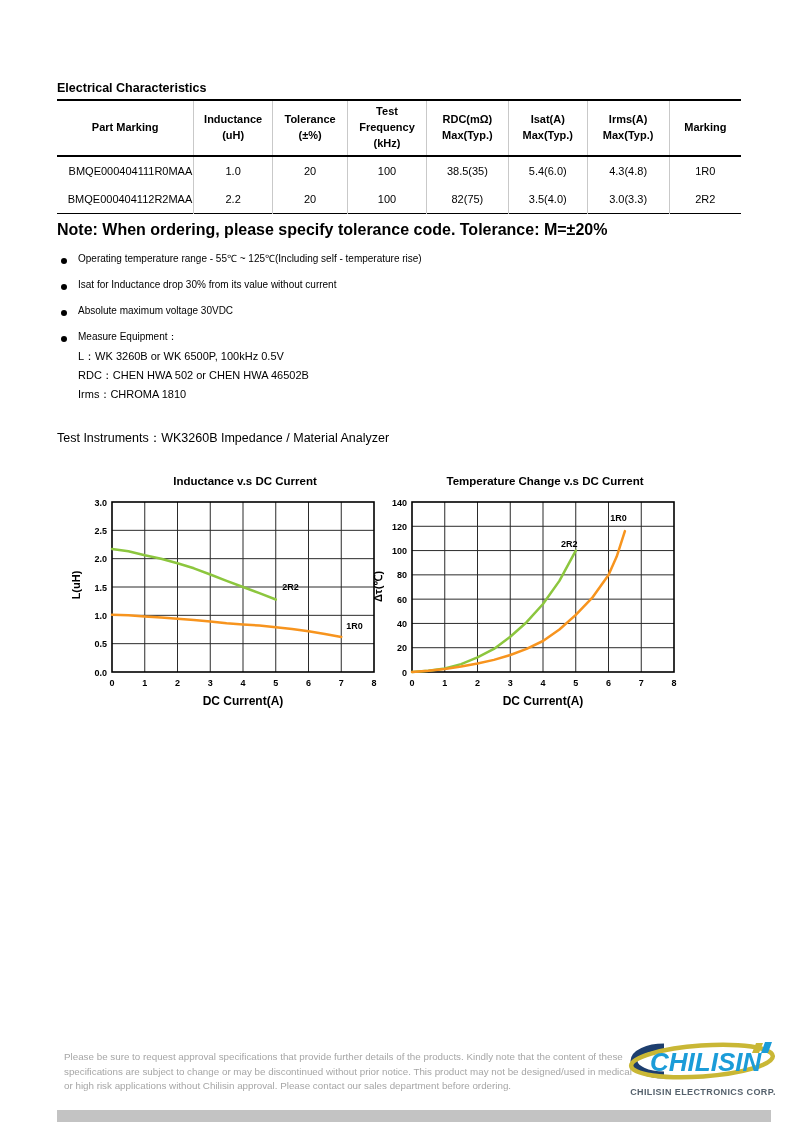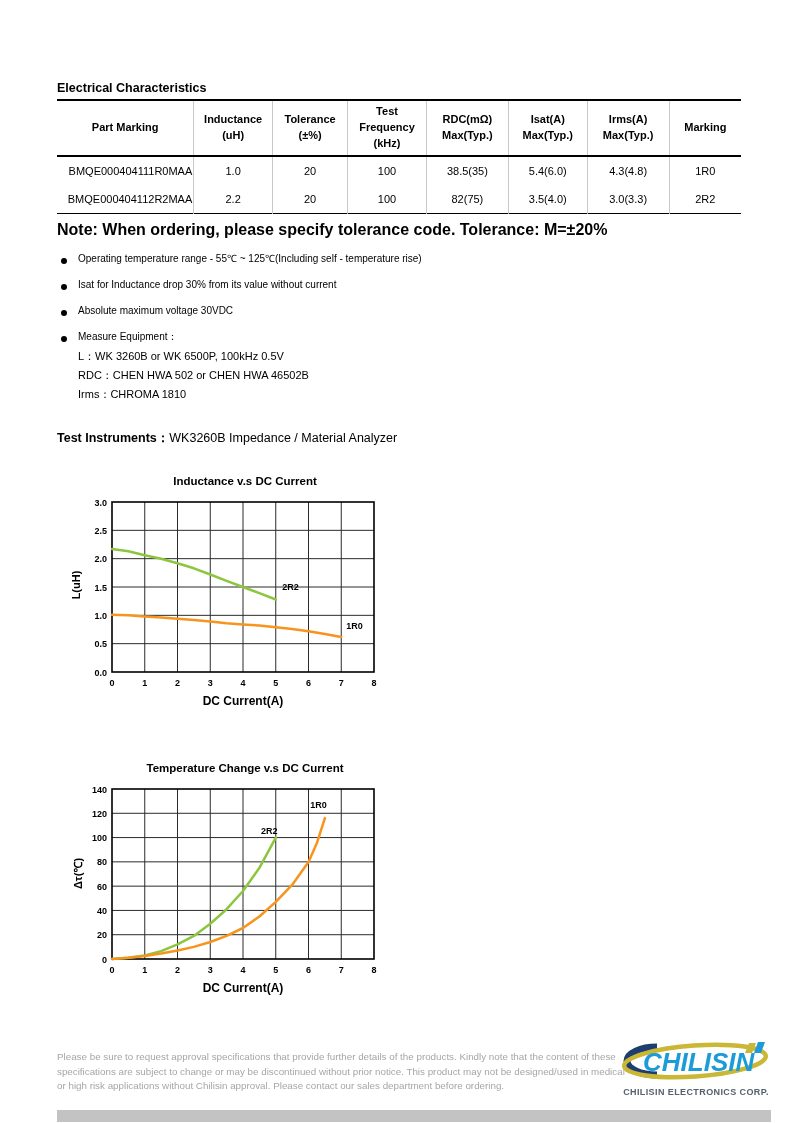--- a/index.html
+++ b/index.html
@@ -25,33 +25,33 @@
   th.hc{font-size:11px;font-weight:bold;text-align:center;vertical-align:middle;
       white-space:pre-line;height:52px;line-height:1.45;border-bottom:2px solid #000 !important;}
   td.dc{font-size:11px;text-align:center;height:26px;vertical-align:middle;}
   td.pn{font-size:11px;text-align:right;padding-left:6px;height:26px;vertical-align:middle;}
 
   .note-title{margin-top:7px;font-size:16px;font-weight:bold;}
   .bullet{display:flex;align-items:center;margin-top:14px;font-size:10px;line-height:12px;}
   .dot{width:6px;height:6px;border-radius:50%;background:#000;margin:3px 11px 0 4px;flex:0 0 6px;}
   .equip{margin:7px 0 0 21px;font-size:11px;line-height:12px;}
   .ti-line{margin-top:30px;font-size:12.5px;}
-  .ti-label{font-weight:bold;margin-top:25px;}
-
-  
-  .charts-row{display:flex;margin-left:21px;margin-top:28px;gap:40px;flex-direction:column;}
+  .ti-label{font-weight:normal;margin-top:25px;}
+
+  
+  .charts-row{display:flex;margin-left:21px;margin-top:28px;}
   .chart-block{position:relative;width:300px;}
   .chart-title{font-size:11.5px;font-weight:bold;text-align:center;padding-left:34px;height:19px;}
   .ylabel{position:absolute;left:-16px;top:104px;transform:rotate(-90deg);
       font-size:11px;font-weight:bold;white-space:nowrap;}
   .chart-canvas svg .tk{font-family:"Liberation Sans",sans-serif;font-size:9px;font-weight:bold;fill:#000;}
   .chart-canvas svg .axl{font-family:"Liberation Sans",sans-serif;font-size:12px;font-weight:bold;fill:#000;}
 
   
-  .footer{position:absolute;left:57px;top:1050px;width:714px;}
+  .footer{position:absolute;left:64px;top:1050px;width:714px;}
   .disclaimer{width:578px;font-size:9.8px;line-height:1.5;color:#a6a6a6;}
   .logo-block{position:absolute;right:0px;top:-8px;width:150px;text-align:center;}
   .logo-sub{font-size:9px;font-weight:bold;color:#55616c;letter-spacing:.4px;margin-top:1px;white-space:nowrap;}
   .bottom-bar{position:absolute;left:57px;top:1110px;width:714px;height:12px;background:var(--bar_gray,#c3c3c3);}
 </style>
 </head>
 <body>
 
 <div class="page">
 

